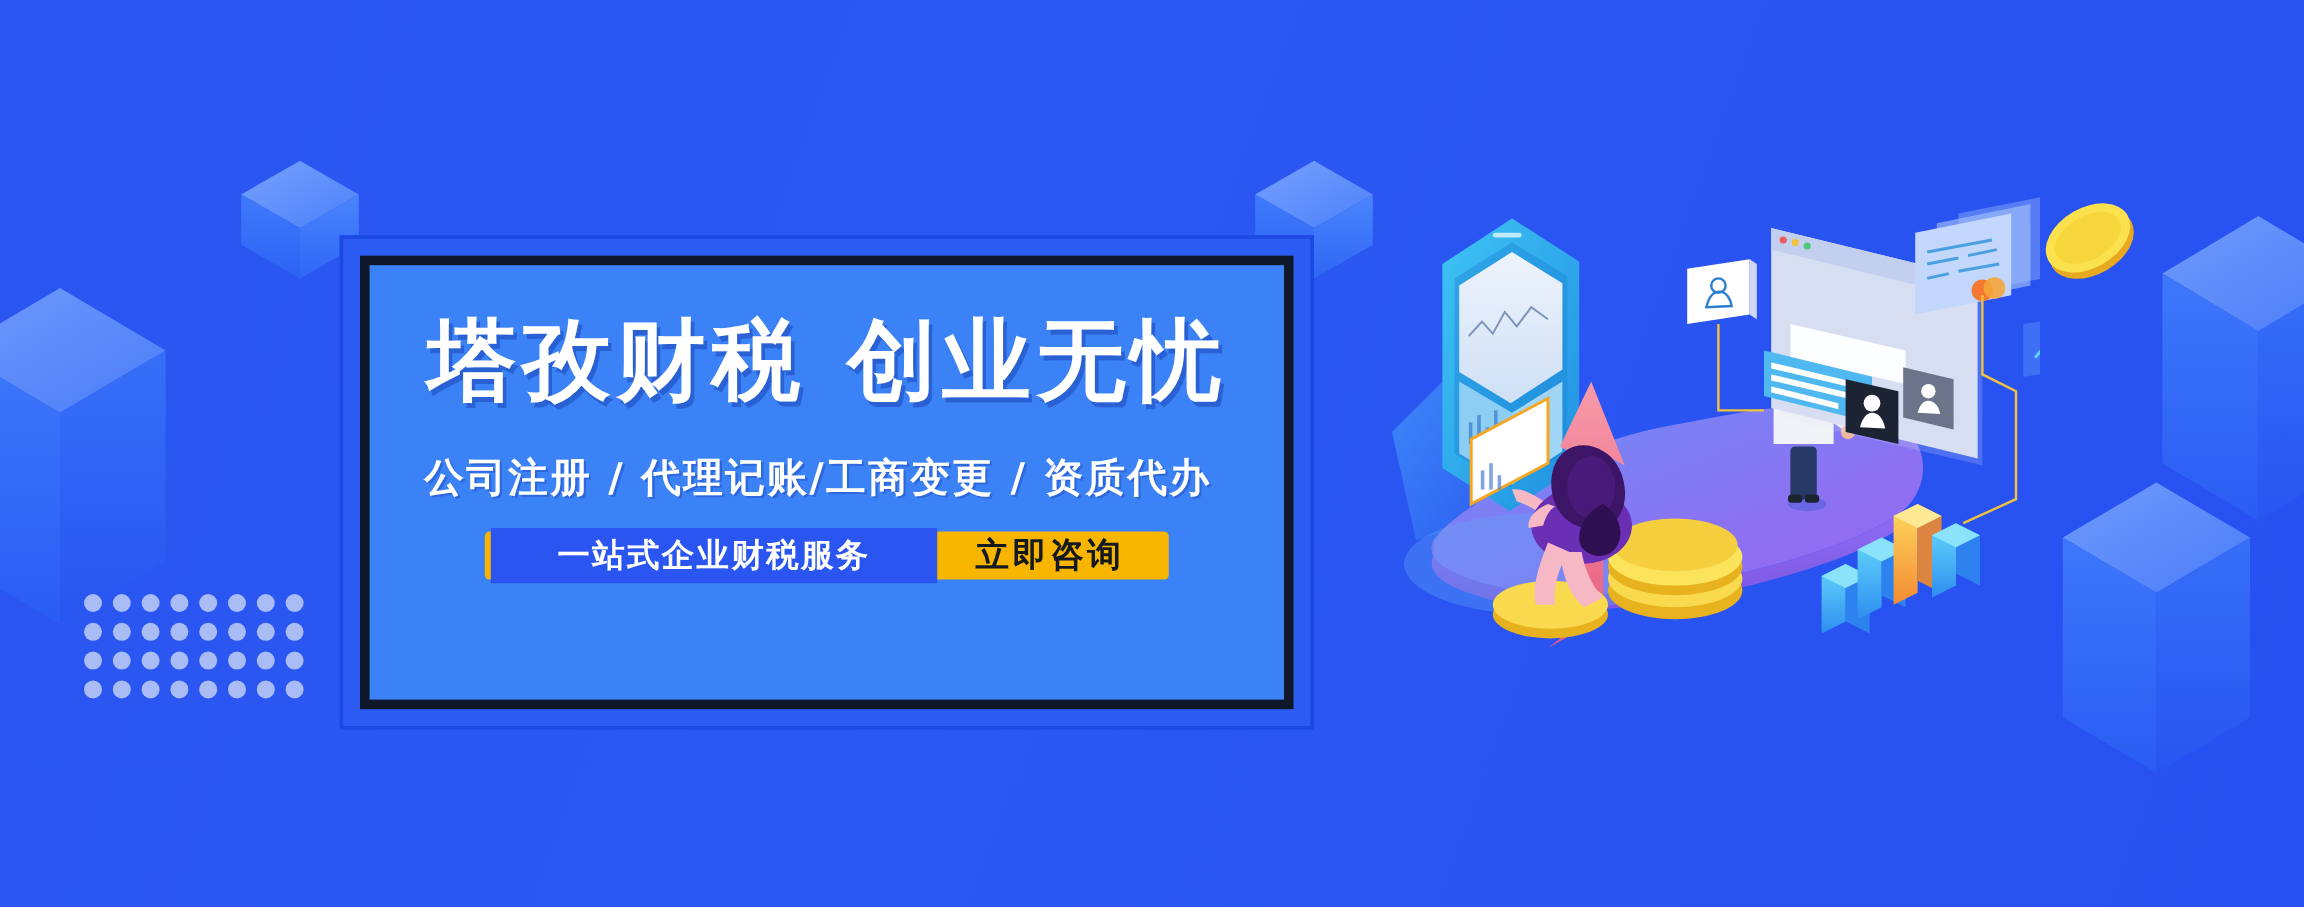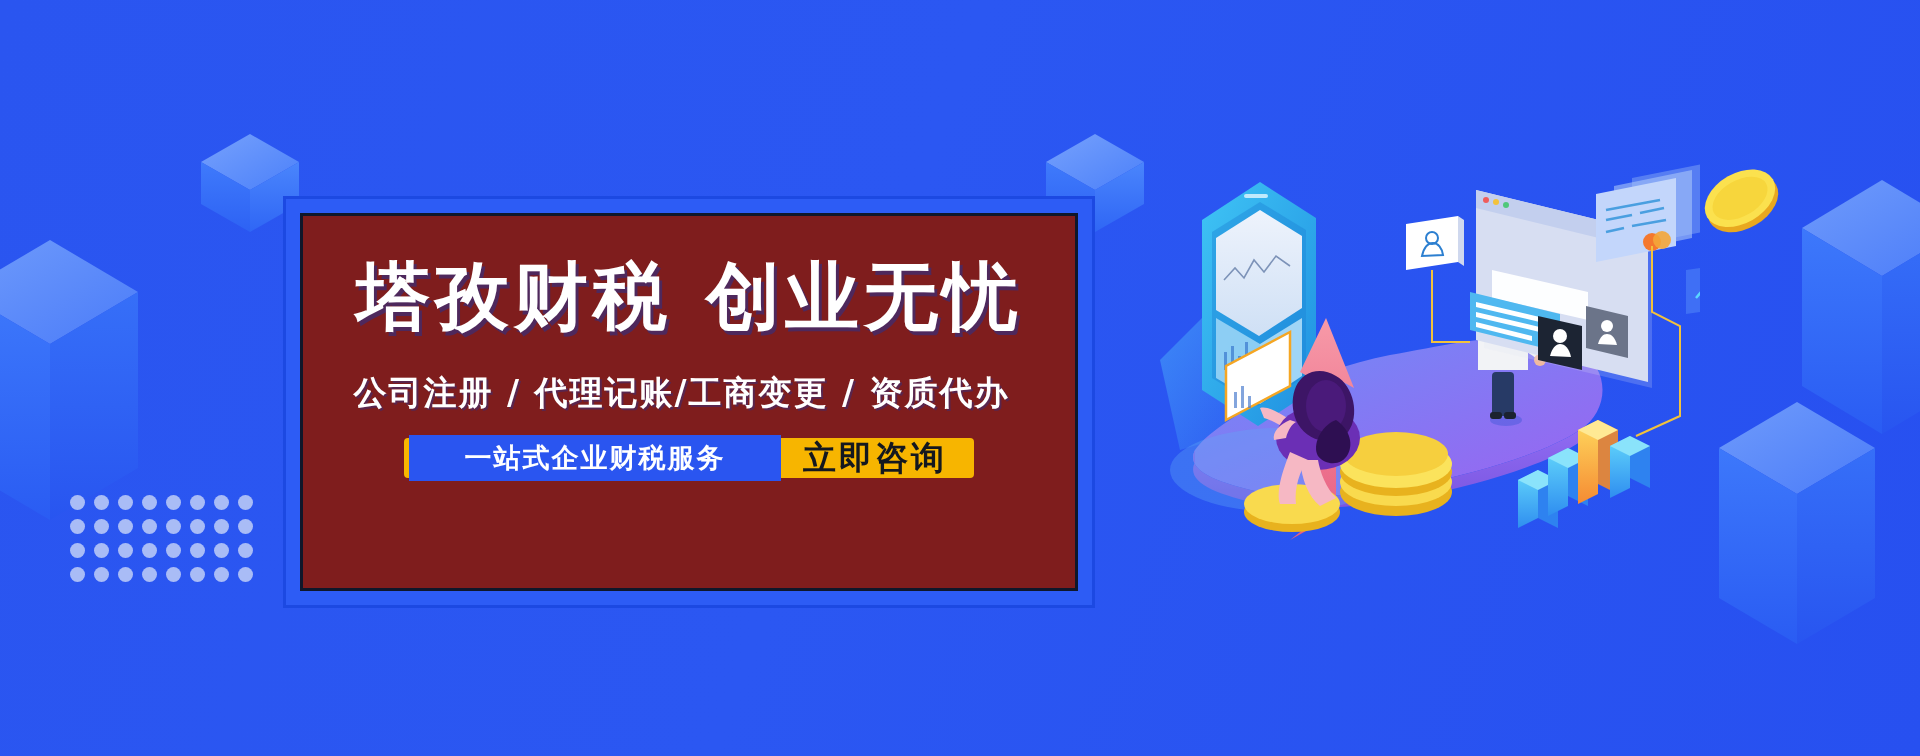--- a/index.html
+++ b/index.html
@@ -28,22 +28,22 @@
 
   
   .frame {
     position:absolute; left:283px; top:196px; width:812px; height:412px;
     background:#2d5cf5;
     border:3px solid #1c49e2;
     box-shadow:0 0 0 0 transparent;
   }
   .frame-inner {
     position:absolute; inset:14px;
-    border:3px solid #0f172a;
-    background:#7f1d1d;
+    border:8px solid #0f172a;
+    background:#3b82f6;
   }
 
   .headline {
     position:absolute; left:0; right:0; top:42px;
     text-align:center;
     font-size:74px; line-height:1.05; font-weight:700; color:#ffffff;
     letter-spacing:5px;
     text-shadow:3px 4px 0 rgba(20,55,170,.45);
     white-space:nowrap;
   }
@@ -71,21 +71,21 @@
   .cta-left {
     flex:0 0 372px; height:46px;
     background:#2a55f0;
     display:flex; align-items:center; justify-content:center;
     color:#ffffff; font-size:27px; font-weight:600; letter-spacing:2px;
     white-space:nowrap;
   }
   .cta-right {
     flex:1; height:46px;
     display:flex; align-items:center; justify-content:center;
-    color:#14181f; font-size:33px; font-weight:600; letter-spacing:3px;
+    color:#14181f; font-size:28px; font-weight:600; letter-spacing:3px;
     white-space:nowrap;
     font-family:Liberation Serif, serif;
   }
 
   
   .illus { position:absolute; left:1140px; top:120px; width:560px; height:420px; }
   .illus svg { display:block; width:100%; height:100%; }
 </style>
 </head>
 <body>

